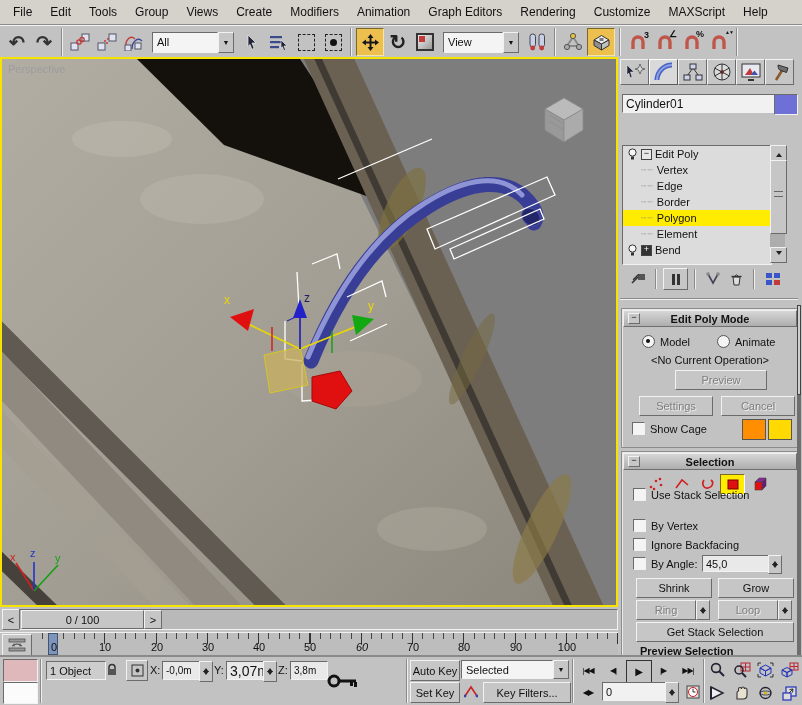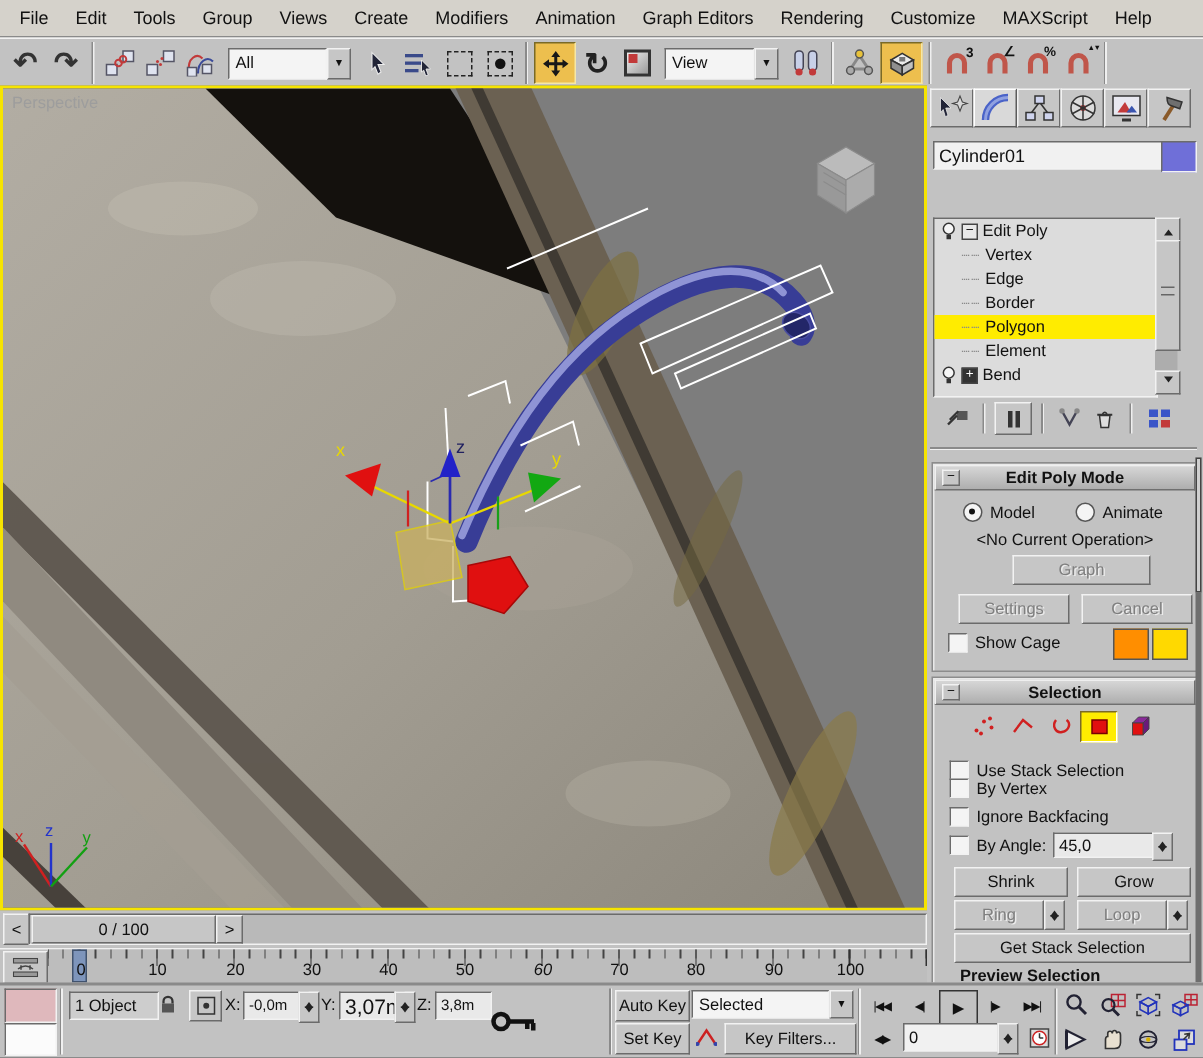--- a/index.html
+++ b/index.html
@@ -442,21 +442,21 @@
       <div style="position:relative;height:116px;">
         <div class="cbrow" style="left:20px;top:7px;">
           <span class="radio on"></span>
           <span>Model</span>
         </div>
         <div class="cbrow" style="left:95px;top:7px;">
           <span class="radio"></span>
           <span>Animate</span>
         </div>
         <div class="abs" style="left:0;top:26px;width:100%;text-align:center;">&lt;No Current Operation&gt;</div>
-        <div class="btn dis" style="position:absolute;left:53px;top:42px;width:90px;height:18px;">Graph</div>
+        <div class="btn dis" style="position:absolute;left:53px;top:42px;width:90px;height:18px;">Preview</div>
         <div class="btn dis" style="position:absolute;left:17px;top:68px;width:72px;height:18px;">Settings</div>
         <div class="btn dis" style="position:absolute;left:99px;top:68px;width:72px;height:18px;">Cancel</div>
         <div class="cbrow" style="left:10px;top:94px;">
           <span class="cb"></span>
           <span>Show Cage</span>
         </div>
         <div class="abs" style="left:120px;top:91px;width:22px;height:19px;background:#ff8e00;border:1px solid #555;"></div>
         <div class="abs" style="left:146px;top:91px;width:22px;height:19px;background:#ffd900;border:1px solid #555;"></div>
       </div>
     </div>
@@ -493,21 +493,21 @@
             </svg>
         </div>
         <div class="subicon" style="left:126px;">
           <svg width="16" height="15">
               <polygon points="3,6 7,2 14,2 10,6" fill="#8a2a9a" stroke="#444" stroke-width="0.6"></polygon>
               <polygon points="10,6 14,2 14,10 10,14" fill="#6a1a7a" stroke="#444" stroke-width="0.6"></polygon>
               <rect x="3" y="6" width="7" height="8" fill="#e01010" stroke="#444" stroke-width="0.6"></rect>
             </svg>
         </div>
 
-        <div class="cbrow" style="top:36px;">
+        <div class="cbrow" style="top:17px;">
           <span class="cb"></span>
           <span>Use Stack Selection</span>
         </div>
         <div class="cbrow" style="top:48px;">
           <span class="cb"></span>
           <span>By Vertex</span>
         </div>
         <div class="cbrow" style="top:67px;">
           <span class="cb"></span>
           <span>Ignore Backfacing</span>

